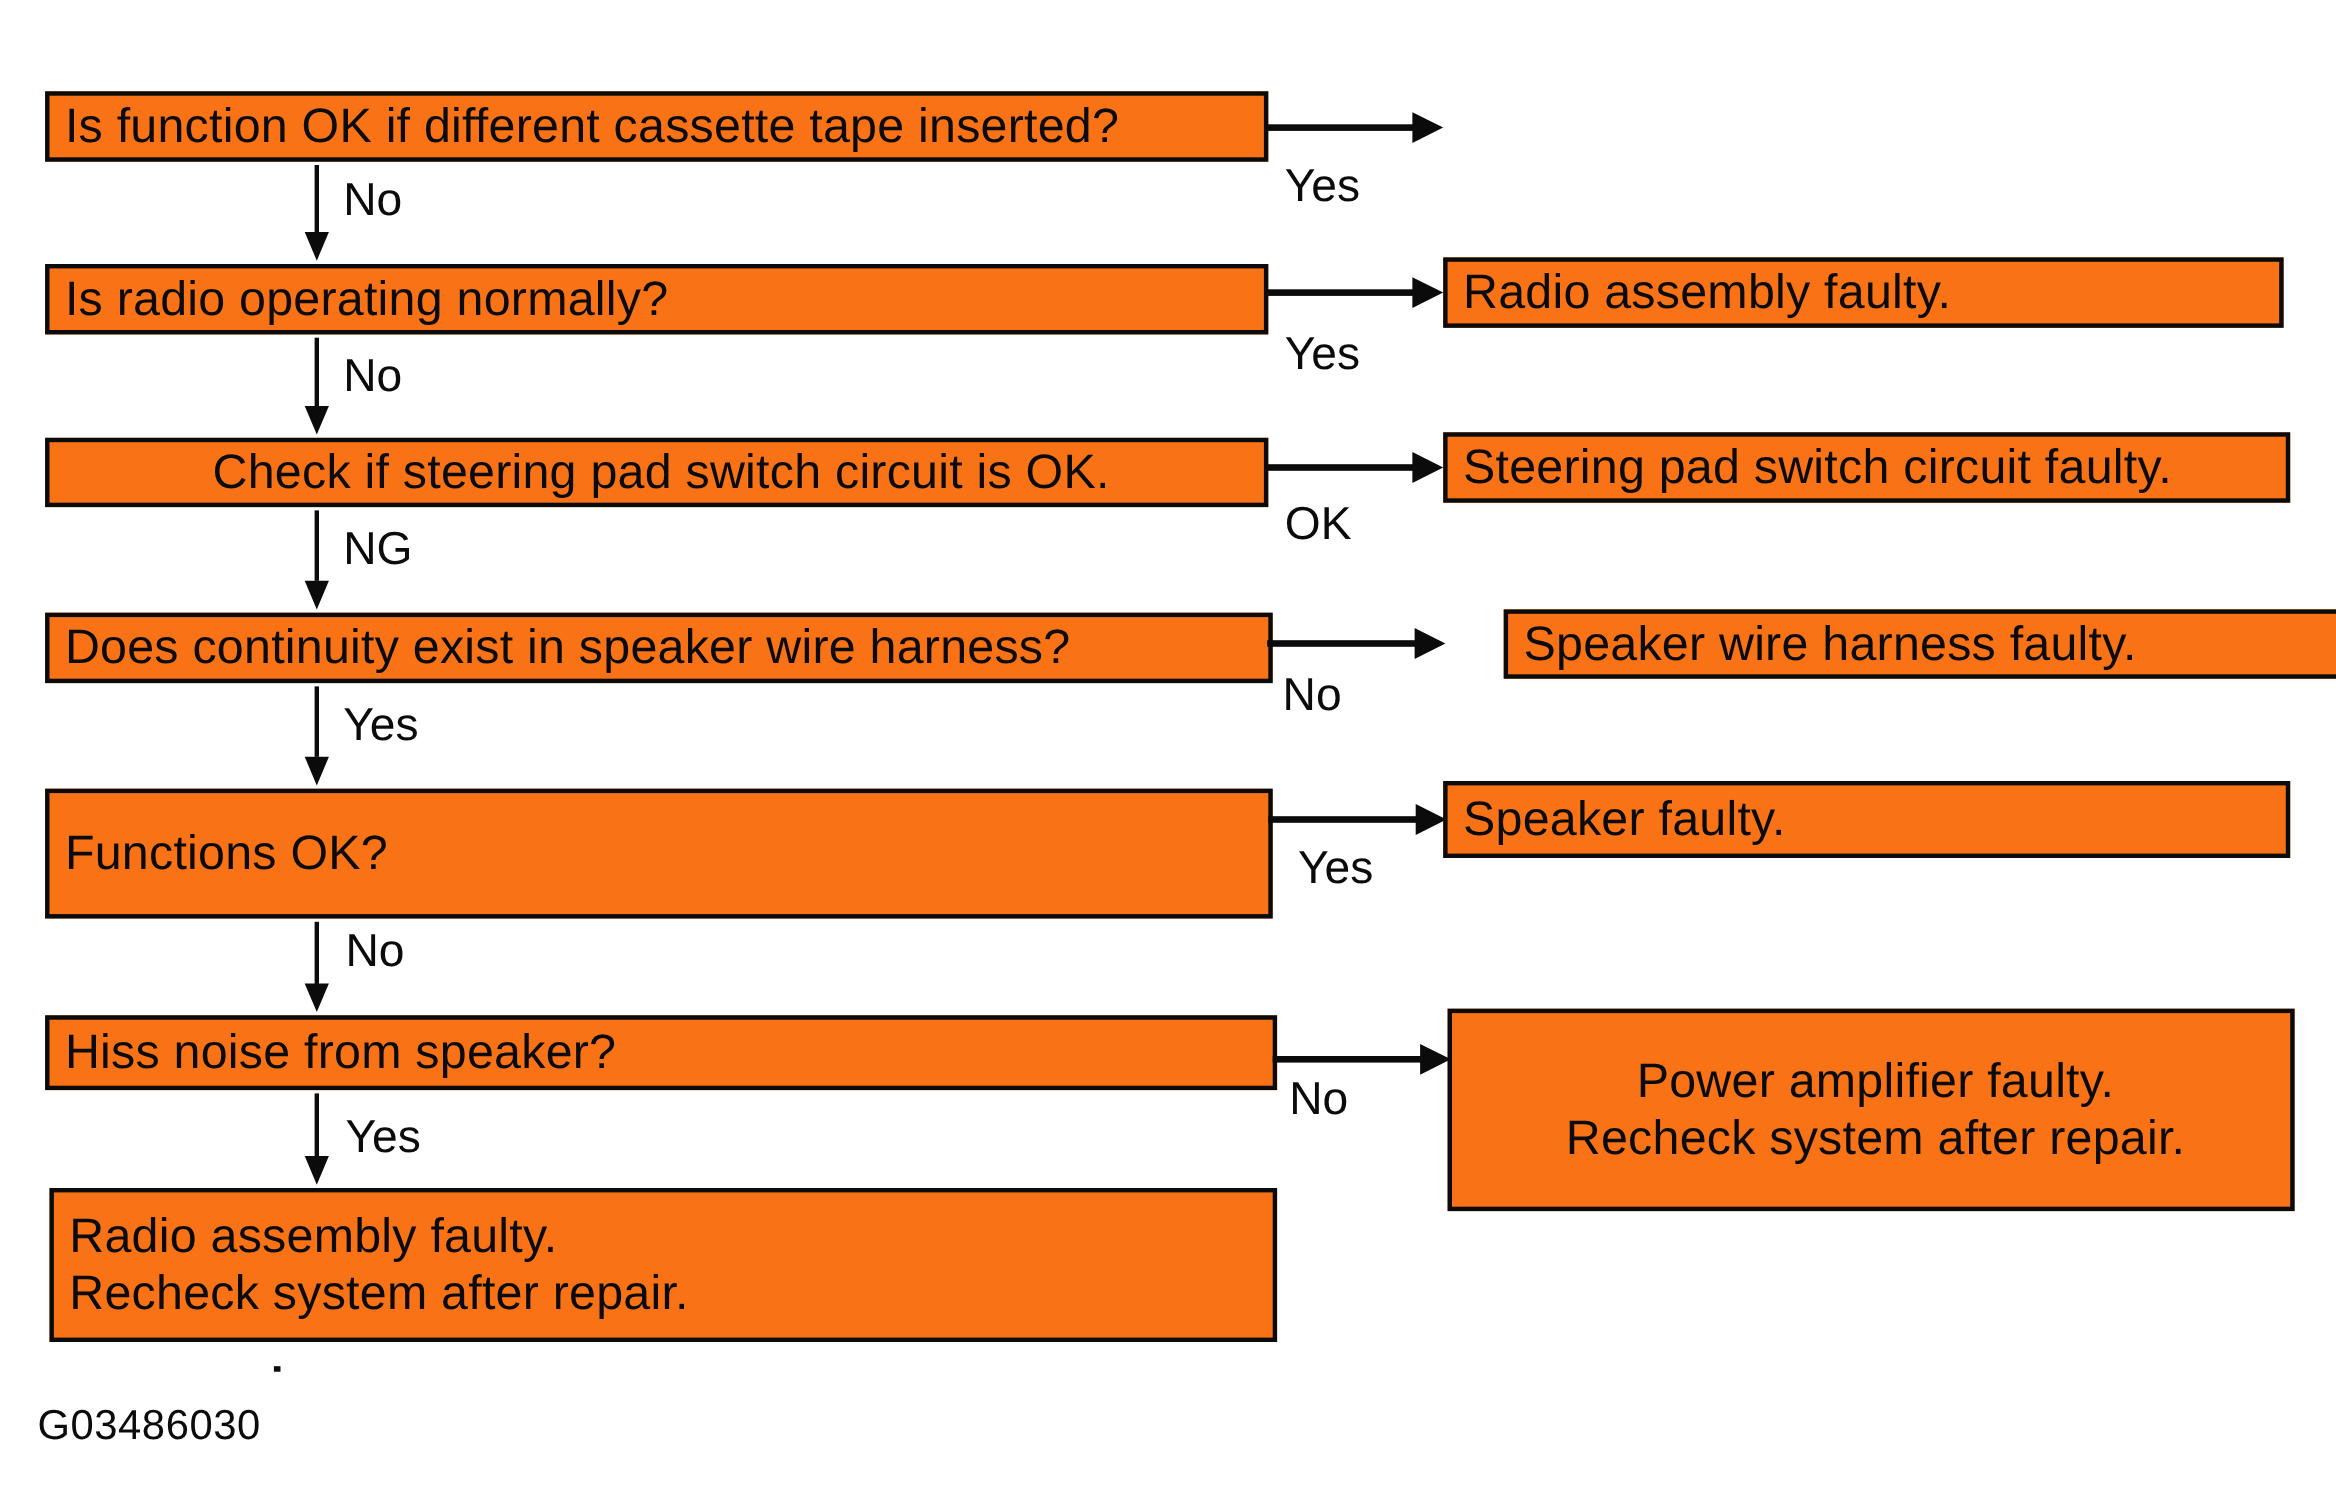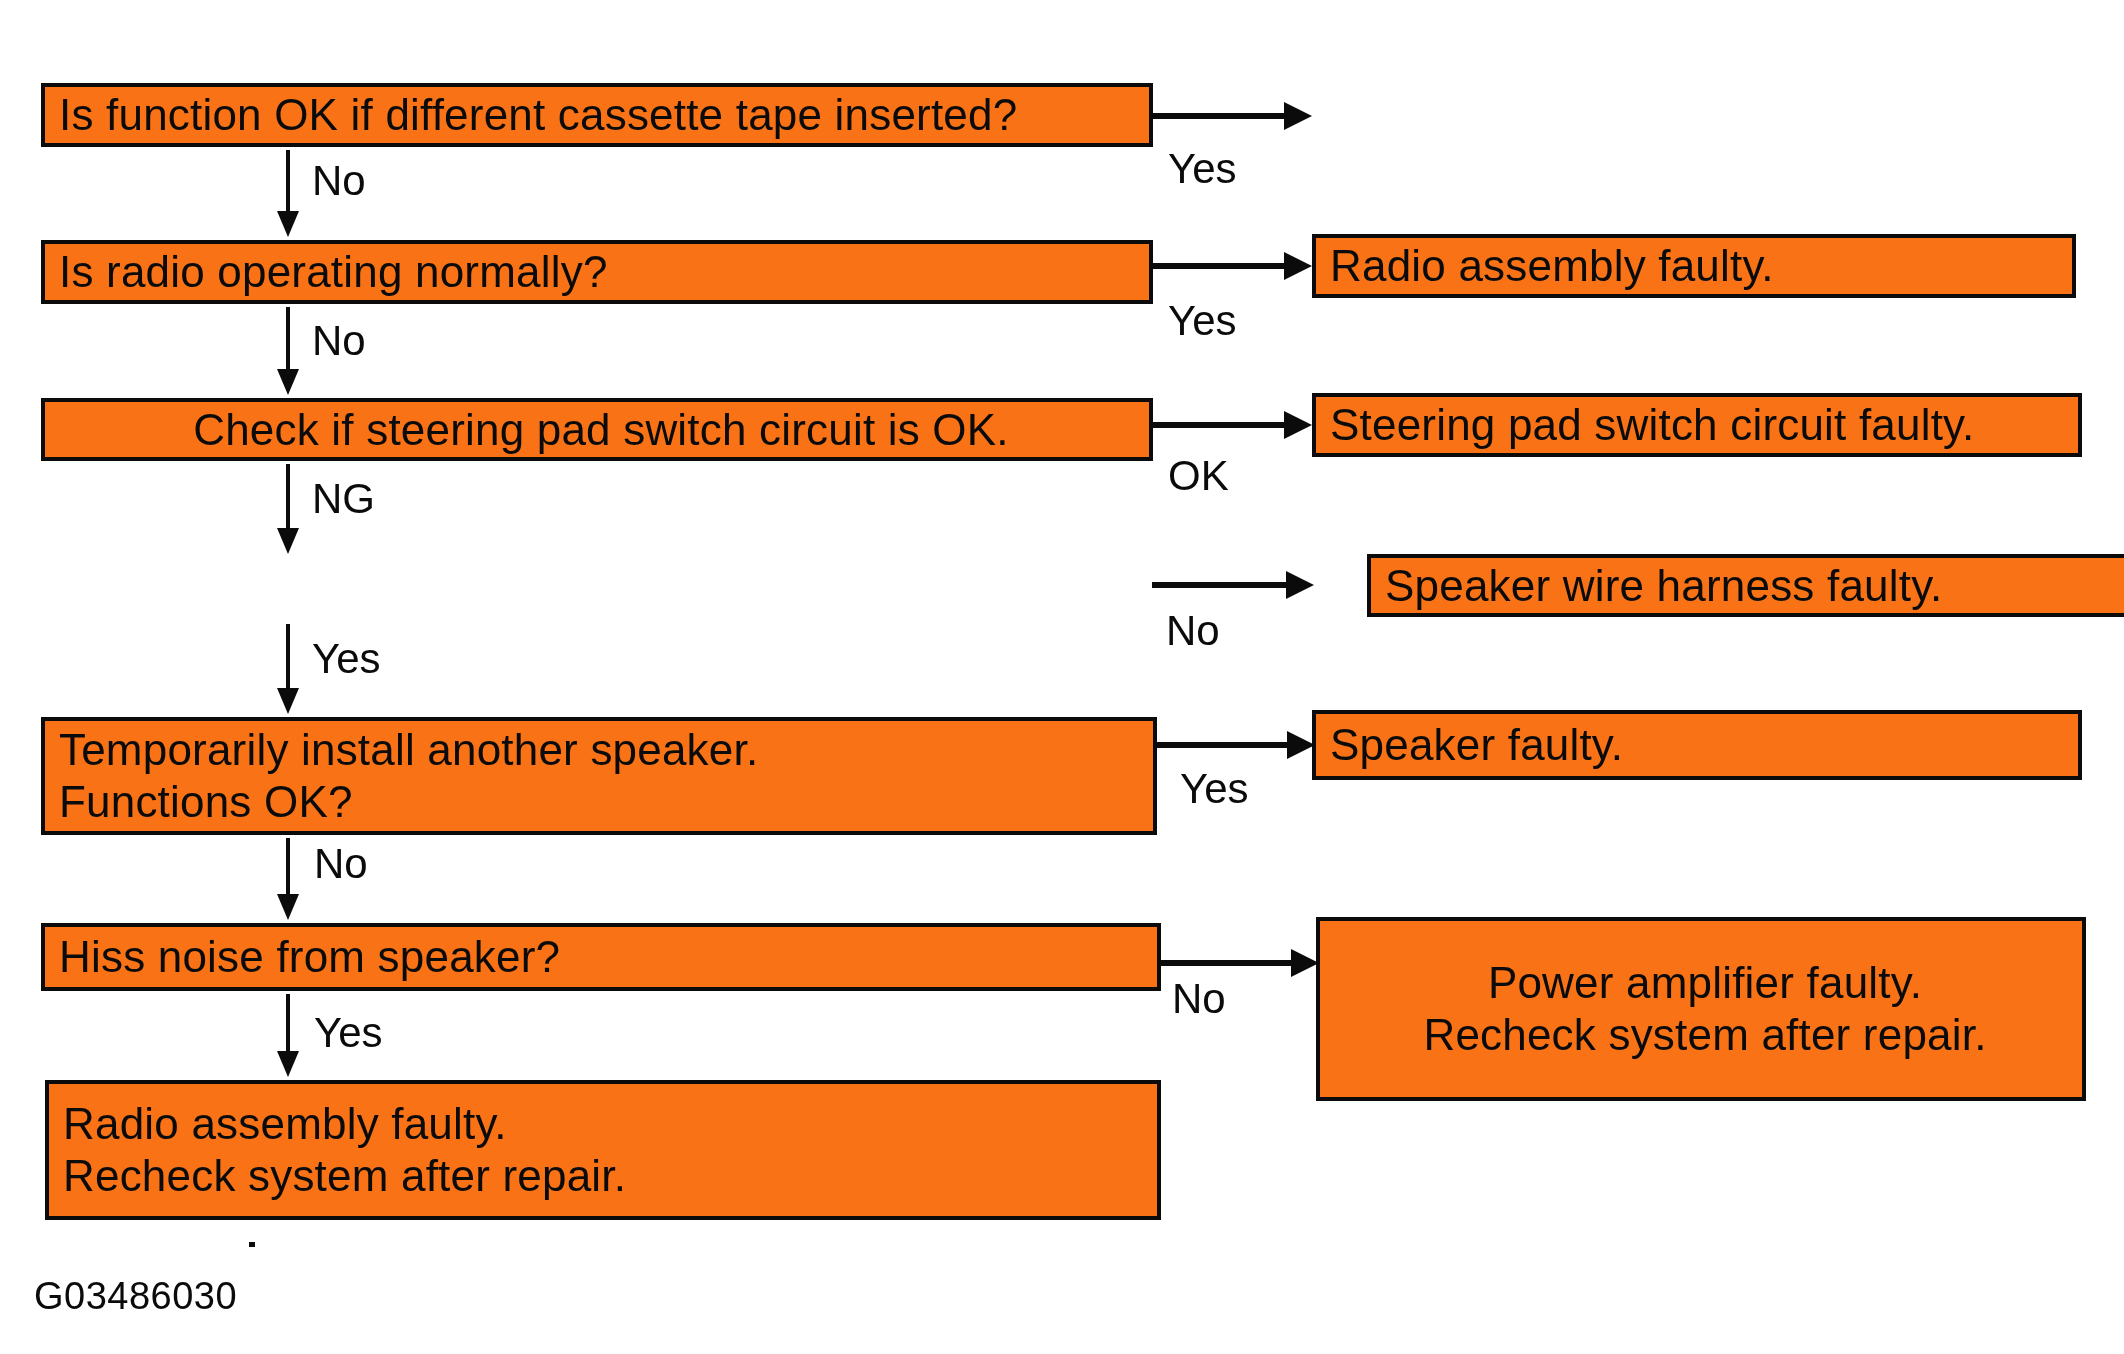--- a/index.html
+++ b/index.html
@@ -89,23 +89,25 @@
   </div>
 
   <div class="box" style="left:41px; top:240px; width:1112px; height:64px;">
     <div>Is radio operating normally?</div>
   </div>
 
   <div class="box" style="left:41px; top:398px; width:1112px; height:63px;align-items:center;">
     <div>Check if steering pad switch circuit is OK.</div>
   </div>
 
+  <div class="box" style="left:41px; top:557px; width:1116px; height:64px;">
+    <div>Does continuity exist in speaker wire harness?</div>
+  </div>
 
   <div class="box" style="left:41px; top:717px; width:1116px; height:118px;">
-    <div>Temporarily install another speaker.</div>
     <div>Functions OK?</div>
   </div>
 
   <div class="box" style="left:41px; top:923px; width:1120px; height:68px;">
     <div>Hiss noise from speaker?</div>
   </div>
 
   <div class="box" style="left:45px; top:1080px; width:1116px; height:140px;">
     <div>Radio assembly faulty.</div>
     <div>Recheck system after repair.</div>

